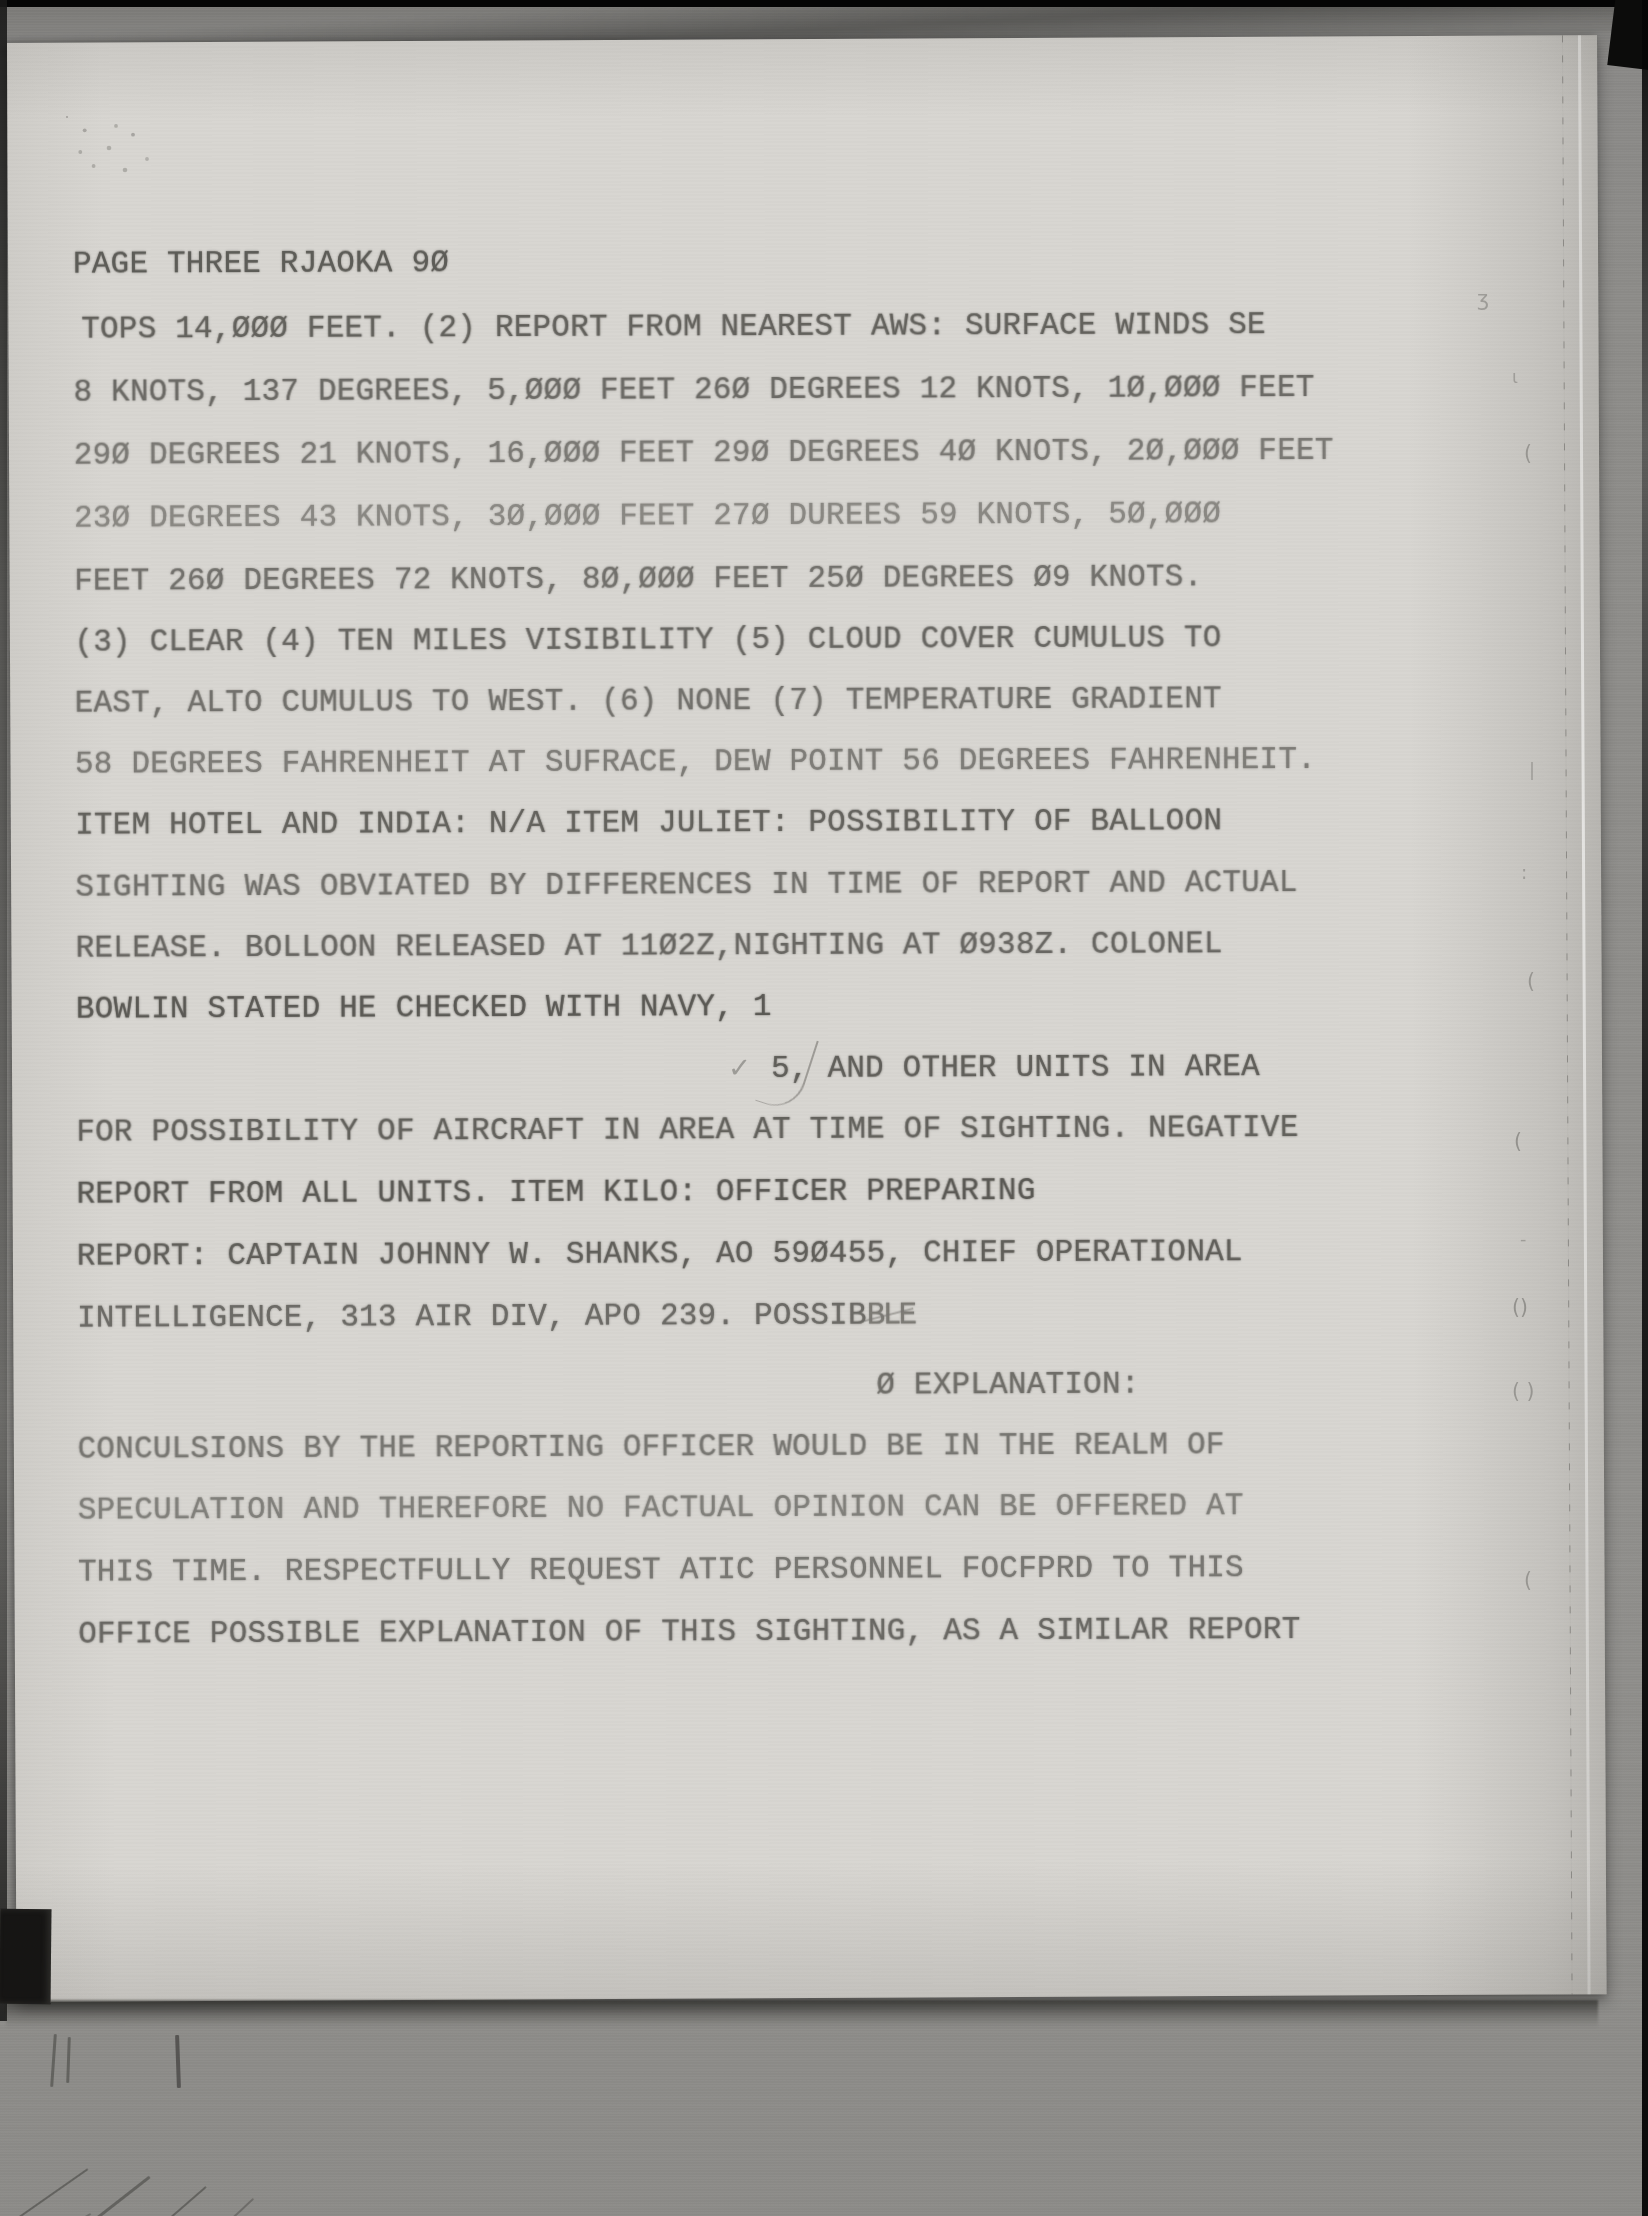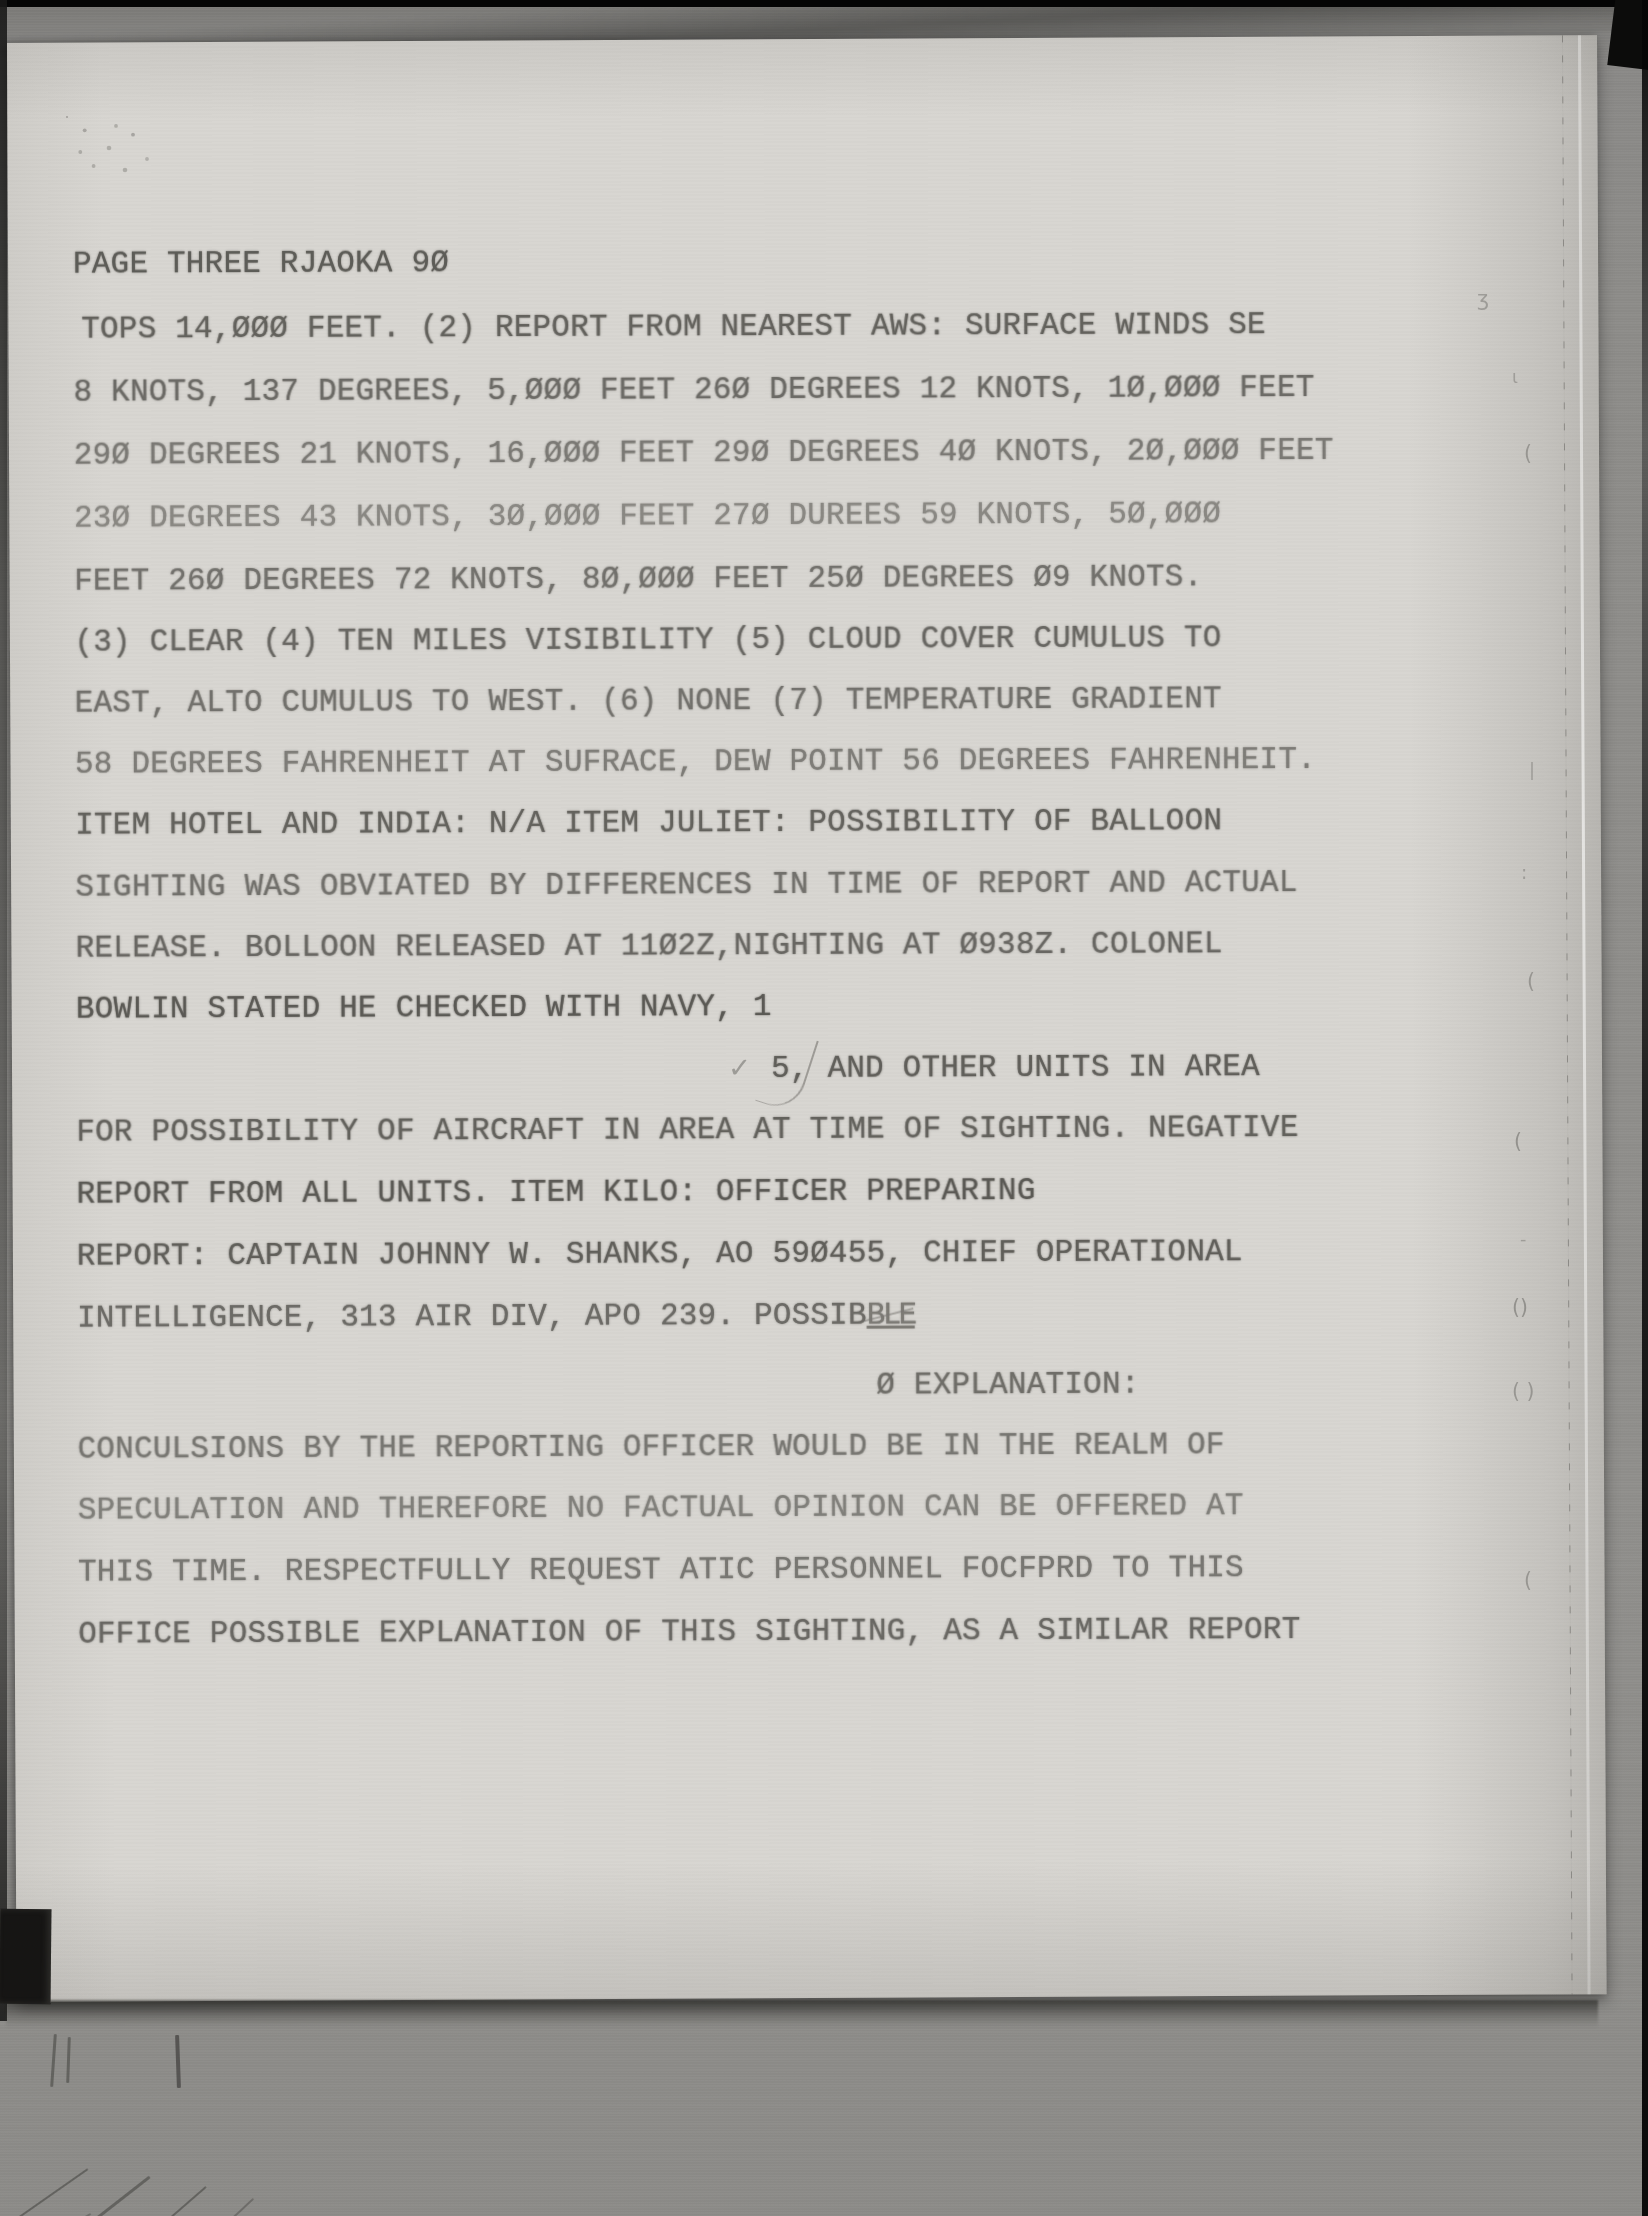--- a/index.html
+++ b/index.html
@@ -28,21 +28,21 @@
   .fold-highlight{position:absolute;top:0;height:100%;width:3.1px;left:1571px;
     background:linear-gradient(180deg,rgba(255,255,254,.35),rgba(255,255,254,.6) 40%,rgba(255,255,254,.25));
     filter:blur(0.5px);}
 
   
   .text-layer{position:absolute;inset:0;transform:rotate(-.22deg);transform-origin:top left;
     filter:blur(0.3px);}
   .tline{position:absolute;white-space:pre;font-family:"Liberation Mono",monospace;
     font-size:31px;line-height:34px;letter-spacing:0.2px;color:#43423d;
     text-shadow:0 0 1.3px rgba(62,60,56,.8),0 0 3.1px rgba(62,60,56,.25);}
-  .strike{position:relative;filter:blur(0.4px);opacity:.85;letter-spacing:-2.7px;text-decoration:underline;}
+  .strike{position:relative;filter:blur(0.4px);opacity:.85;letter-spacing:-2.7px;}
   .strike:after{content:"";position:absolute;left:-2.7px;right:0;top:46%;height:2.2px;
     background:rgba(62,60,56,.55);transform:rotate(-14deg);}
 
   
   .marks-layer{position:absolute;inset:0;}
   .pmark{position:absolute;font-family:"DejaVu Sans",sans-serif;color:#5f5e5a;filter:blur(0.4px);}
 
   
   .strip-top{position:absolute;left:0;top:0;width:1649px;height:7px;background:#050505;}
   .corner-tr{position:absolute;left:1612px;top:-13.3px;width:62px;height:82px;background:#0c0c0b;

